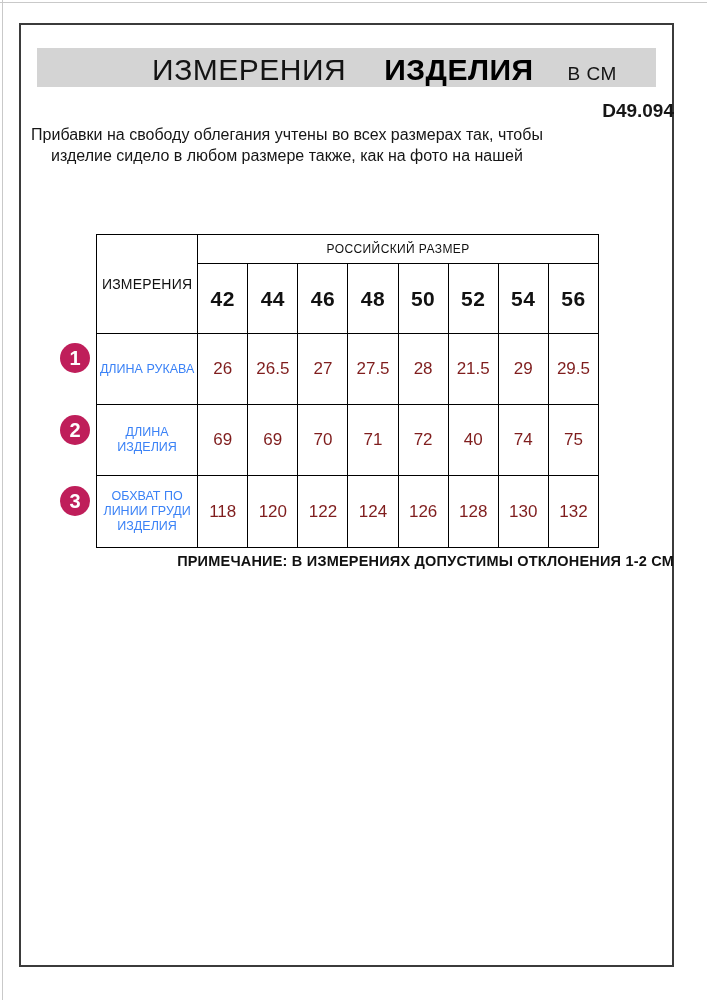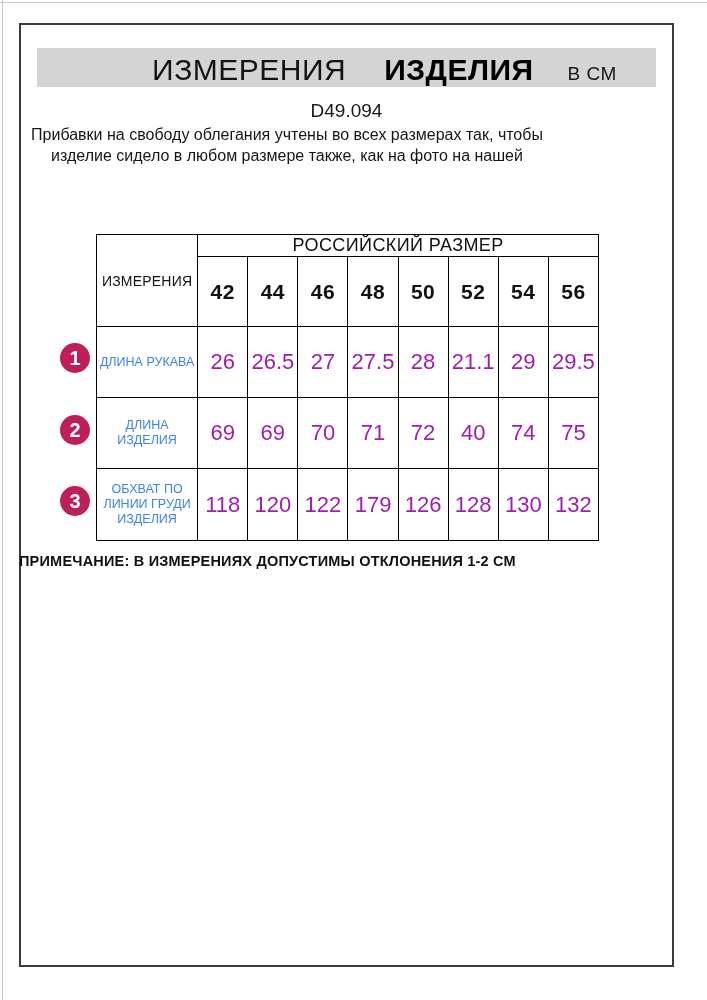--- a/index.html
+++ b/index.html
@@ -32,21 +32,21 @@
     background: #d4d4d4;
     display: flex; align-items: baseline; justify-content: center;
     padding-left: 76px; padding-top: 5px;
   }
   .title-word1 { font-size: 30px; font-weight: 400; letter-spacing: 0.5px; color: #141414; }
   .title-word2 { font-size: 30px; font-weight: 700; letter-spacing: 0.5px; margin-left: 38px; color: #000000; }
   .title-unit  { font-size: 19px; font-weight: 400; letter-spacing: 0.5px; margin-left: 34px; color: #141414; }
 
   .product-code {
     position: absolute; left: 19px; top: 100px; width: 655px;
-    text-align: center; font-size: 19px; font-weight: 400; color: #161616;
+    text-align: right; font-size: 19px; font-weight: 700; color: #161616;
   }
   .intro {
     position: absolute; left: 19px; top: 124px; width: 536px;
     text-align: center; font-size: 16px; line-height: 21px; color: #161616;
   }
   .intro div { white-space: nowrap; }
 
   
   table.size-table {
     position: absolute; left: 96px; top: 234px;
@@ -55,43 +55,43 @@
   }
   table.size-table td {
     border: 1px solid #000;
     text-align: center; vertical-align: middle;
     background: #fff;
   }
   col.c-label { width: 101px; }
   col.c-size  { width: 50px; }
 
   td.corner   { font-size: 14px; letter-spacing: 0.2px; }
-  tr.r-group td.group { height: 17px; font-size: 18px; letter-spacing: 0.4px; padding: 0; }
+  tr.r-group td.group { height: 29px; font-size: 12px; letter-spacing: 0.4px; padding: 0; }
   tr.r-sizes td { height: 70px; font-size: 21px; font-weight: 700; letter-spacing: 0.5px; }
-  tr.r-data td { height: 71px; font-size: 22px; color: #a21caf; }
+  tr.r-data td { height: 71px; font-size: 17px; color: #7f1d1d; }
   tr.r-data td.rowlabel { font-size: 12.5px; line-height: 15px; color: #3b82f6; padding: 2px; }
   tr.r3 td { height: 72px; }
   tr.r1 td.rowlabel span { white-space: nowrap; }
   tr.r2 td.rowlabel span { display: inline-block; max-width: 78px; text-align: center; }
   tr.r3 td.rowlabel span { display: inline-block; max-width: 94px; }
 
   
   .marker {
     position: absolute; left: 60px;
     width: 30px; height: 30px; border-radius: 50%;
     display: flex; align-items: center; justify-content: center;
     color: #ffffff; font-size: 20px; font-weight: 700;
   }
   .marker-1 { top: 343px; }
   .marker-2 { top: 415px; }
   .marker-3 { top: 486px; }
 
   .note {
     position: absolute; left: 19px; top: 553px; width: 655px;
-    text-align: left; font-size: 14.5px; font-weight: 700;
+    text-align: right; font-size: 14.5px; font-weight: 700;
     letter-spacing: 0.2px; color: #111;
   }
 </style>
 </head>
 <body>
 
 <div class="page">
 
   <div class="edge-top"></div>
   <div class="edge-left"></div>
@@ -138,41 +138,41 @@
         <td>54</td>
         <td>56</td>
       </tr>
       <tr class="r-data r1">
         <td class="rowlabel"><span>ДЛИНА РУКАВА</span></td>
         <td class="val">26</td>
         <td class="val">26.5</td>
         <td class="val">27</td>
         <td class="val">27.5</td>
         <td class="val">28</td>
-        <td class="val">21.1</td>
+        <td class="val">21.5</td>
         <td class="val">29</td>
         <td class="val">29.5</td>
       </tr>
       <tr class="r-data r2">
         <td class="rowlabel"><span>ДЛИНА ИЗДЕЛИЯ</span></td>
         <td class="val">69</td>
         <td class="val">69</td>
         <td class="val">70</td>
         <td class="val">71</td>
         <td class="val">72</td>
         <td class="val">40</td>
         <td class="val">74</td>
         <td class="val">75</td>
       </tr>
       <tr class="r-data r3">
         <td class="rowlabel"><span>ОБХВАТ ПО ЛИНИИ ГРУДИ ИЗДЕЛИЯ</span></td>
         <td class="val">118</td>
         <td class="val">120</td>
         <td class="val">122</td>
-        <td class="val">179</td>
+        <td class="val">124</td>
         <td class="val">126</td>
         <td class="val">128</td>
         <td class="val">130</td>
         <td class="val">132</td>
       </tr>
     </tbody>
   </table>
 
   <div class="marker marker-1" style="background: rgb(191, 30, 90);">1</div>
   <div class="marker marker-2" style="background: rgb(191, 30, 90);">2</div>

